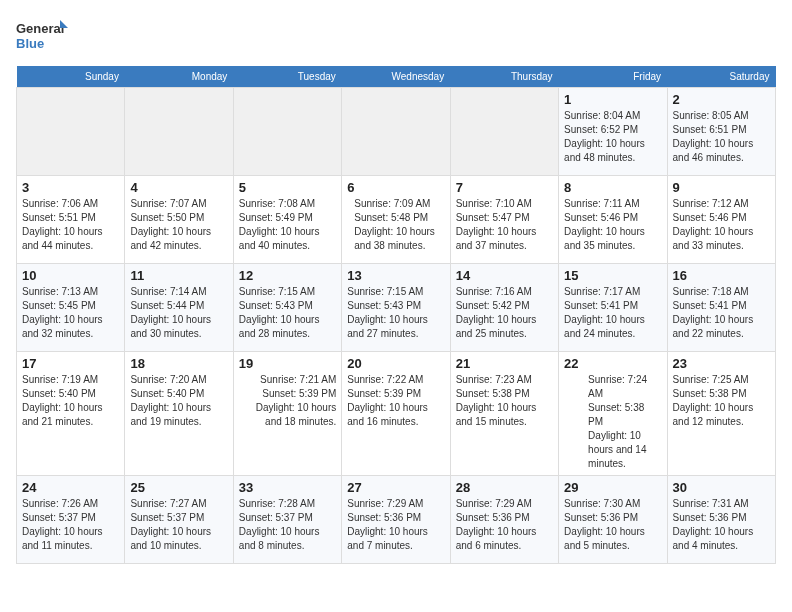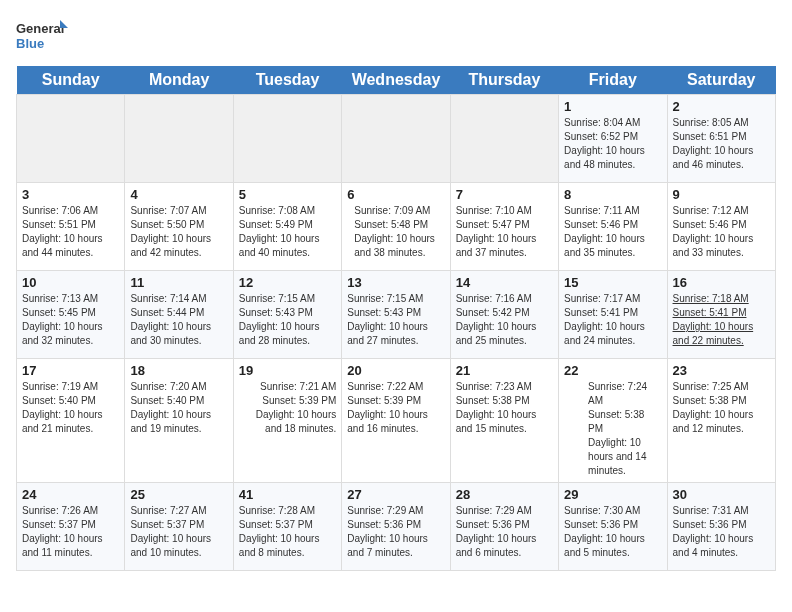--- a/index.html
+++ b/index.html
@@ -35,23 +35,23 @@
     }
     table {
       width: 100%;
       border-collapse: collapse;
       font-size: 10.5px;
     }
     thead th {
       background: #3a7bbf;
       color: #fff;
       padding: 5px 6px;
-      text-align: center;
-      font-size: 16px;
-      font-weight: bold;
+      text-align: right;
+      font-size: 10px;
+      font-weight: normal;
     }
     tbody td {
       border: 1px solid #ddd;
       padding: 4px 5px;
       vertical-align: top;
       min-height: 80px;
       height: 88px;
       width: 108px;
       background: #fff;
     }
@@ -201,21 +201,21 @@
 Daylight: 10 hours and 25 minutes.</div>
         </td>
         <td>
           <div class="day-num">15</div>
           <div class="day-info" style="white-space: pre-line;">Sunrise: 7:17 AM
 Sunset: 5:41 PM
 Daylight: 10 hours and 24 minutes.</div>
         </td>
         <td>
           <div class="day-num">16</div>
-          <div class="day-info" style="white-space: pre-line; text-decoration: underline;">Sunrise: 7:18 AM
+          <div class="day-info" style="white-space: pre-line;">Sunrise: 7:18 AM
 Sunset: 5:41 PM
 Daylight: 10 hours and 22 minutes.</div>
         </td>
       </tr>
       <tr>
         <td>
           <div class="day-num">17</div>
           <div class="day-info" style="white-space: pre-line;">Sunrise: 7:19 AM
 Sunset: 5:40 PM
 Daylight: 10 hours and 21 minutes.</div>
@@ -264,21 +264,21 @@
 Sunset: 5:37 PM
 Daylight: 10 hours and 11 minutes.</div>
         </td>
         <td>
           <div class="day-num">25</div>
           <div class="day-info" style="white-space: pre-line;">Sunrise: 7:27 AM
 Sunset: 5:37 PM
 Daylight: 10 hours and 10 minutes.</div>
         </td>
         <td>
-          <div class="day-num">41</div>
+          <div class="day-num">33</div>
           <div class="day-info" style="white-space: pre-line;">Sunrise: 7:28 AM
 Sunset: 5:37 PM
 Daylight: 10 hours and 8 minutes.</div>
         </td>
         <td>
           <div class="day-num">27</div>
           <div class="day-info" style="white-space: pre-line;">Sunrise: 7:29 AM
 Sunset: 5:36 PM
 Daylight: 10 hours and 7 minutes.</div>
         </td>

